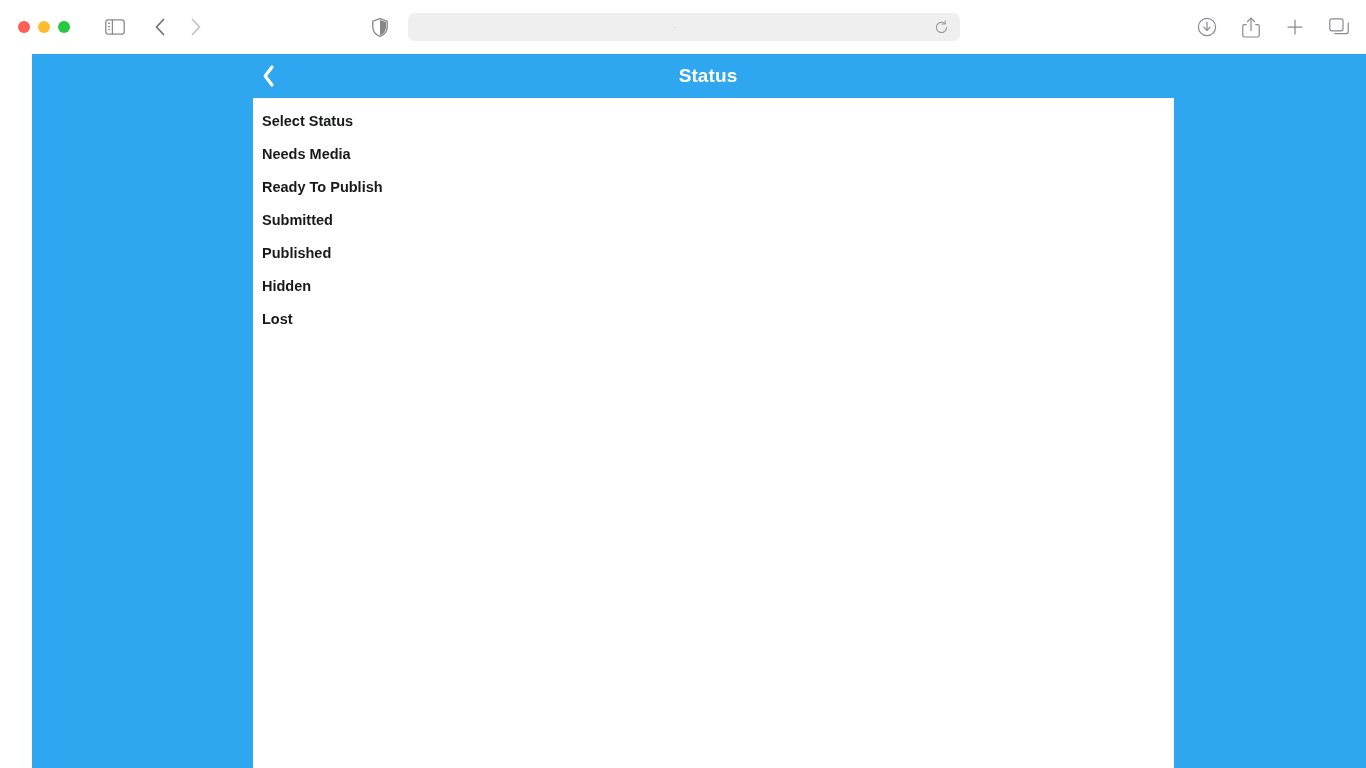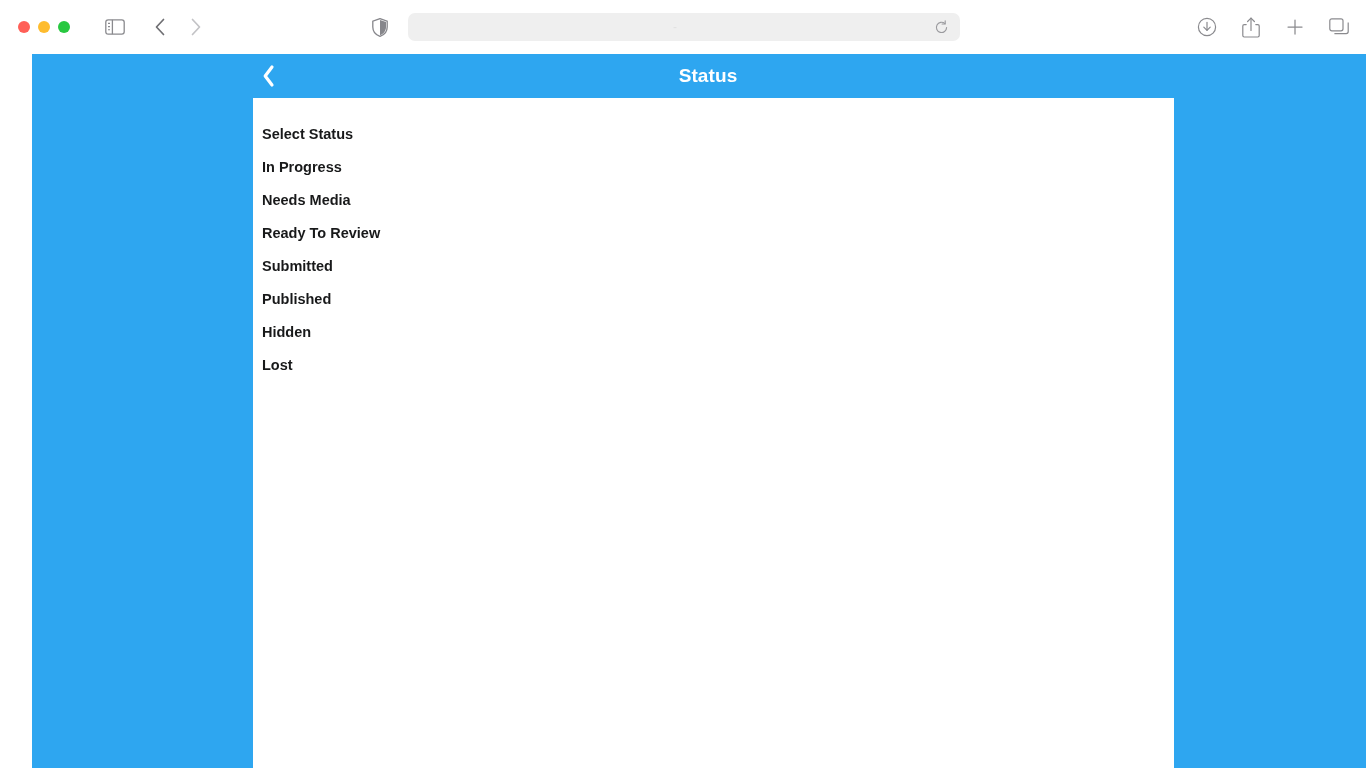--- a/index.html
+++ b/index.html
@@ -147,21 +147,21 @@
     margin-left: -8px;
   }
 
   .status-list {
     position: absolute;
     left: 0;
     top: 44px;
     width: 921px;
     height: 670px;
     background: #ffffff;
-    padding-top: 20px;
+    padding-top: 7px;
   }
 
   .status-item {
     height: 33px;
     line-height: 33px;
     padding-left: 9px;
     font-size: 14.5px;
     font-weight: bold;
     color: #18191a;
     white-space: nowrap;
@@ -259,23 +259,22 @@
       <div class="back-chevron">
         <svg width="14" height="24" viewBox="0 0 14 24" fill="none" stroke="currentColor" stroke-width="3.2" stroke-linecap="round" stroke-linejoin="round">
           <polyline points="10,3 3.2,12 10,21"></polyline>
         </svg>
       </div>
       <div class="app-title">Status</div>
     </div>
 
     <div class="status-list">
       <div class="status-item">Select Status</div>
-      <div class="status-item">In Progress</div>
       <div class="status-item">Needs Media</div>
-      <div class="status-item">Ready To Review</div>
+      <div class="status-item">Ready To Publish</div>
       <div class="status-item">Submitted</div>
       <div class="status-item">Published</div>
       <div class="status-item">Hidden</div>
       <div class="status-item">Lost</div>
     </div>
 
   </div>
 
 </div>
 

